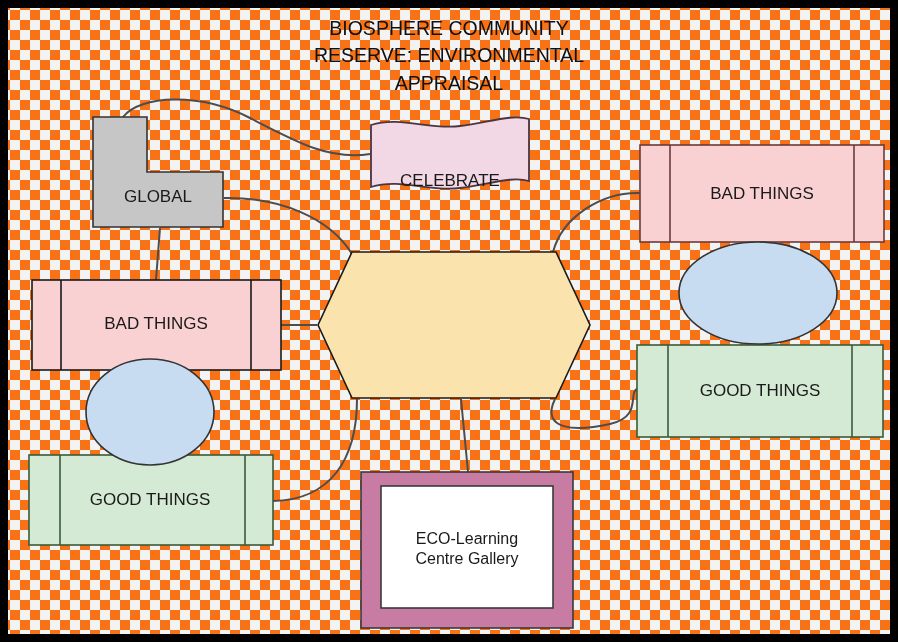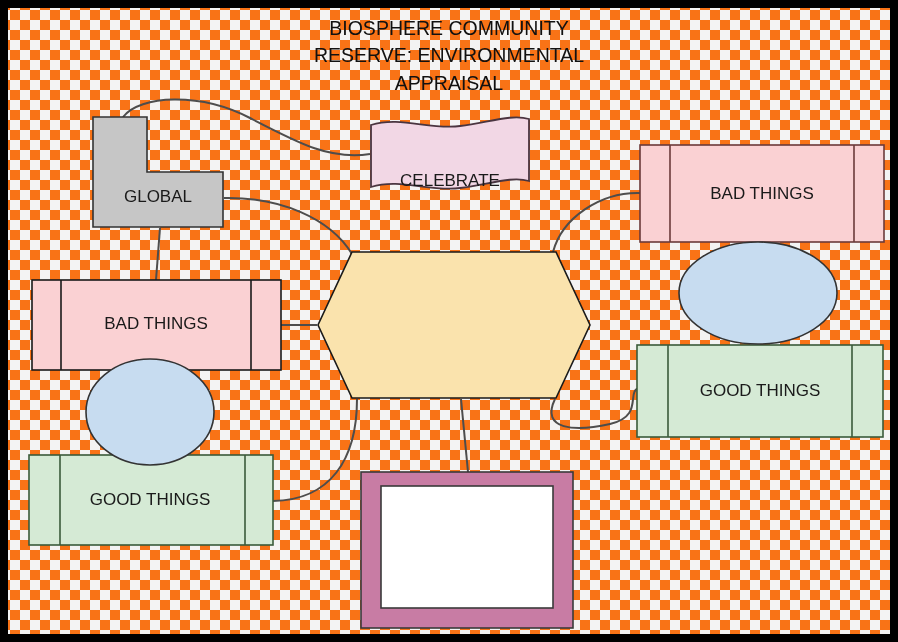--- a/index.html
+++ b/index.html
@@ -149,15 +149,17 @@
   <div class="lbl node-label" style="left:40px;top:314px;width:232px;">BAD THINGS</div>
 
 
   <div class="lbl node-label" style="left:36px;top:490px;width:228px;">GOOD THINGS</div>
 
   <div class="lbl node-label" style="left:648px;top:184px;width:228px;">BAD THINGS</div>
 
 
   <div class="lbl node-label" style="left:646px;top:381px;width:228px;">GOOD THINGS</div>
 
+  <div class="lbl node-label-sm" style="left:383px;top:529px;width:168px;">ECO-Learning
+Centre Gallery</div>
 
   <div id="frame"></div>
 </div>
 
 </body></html>

